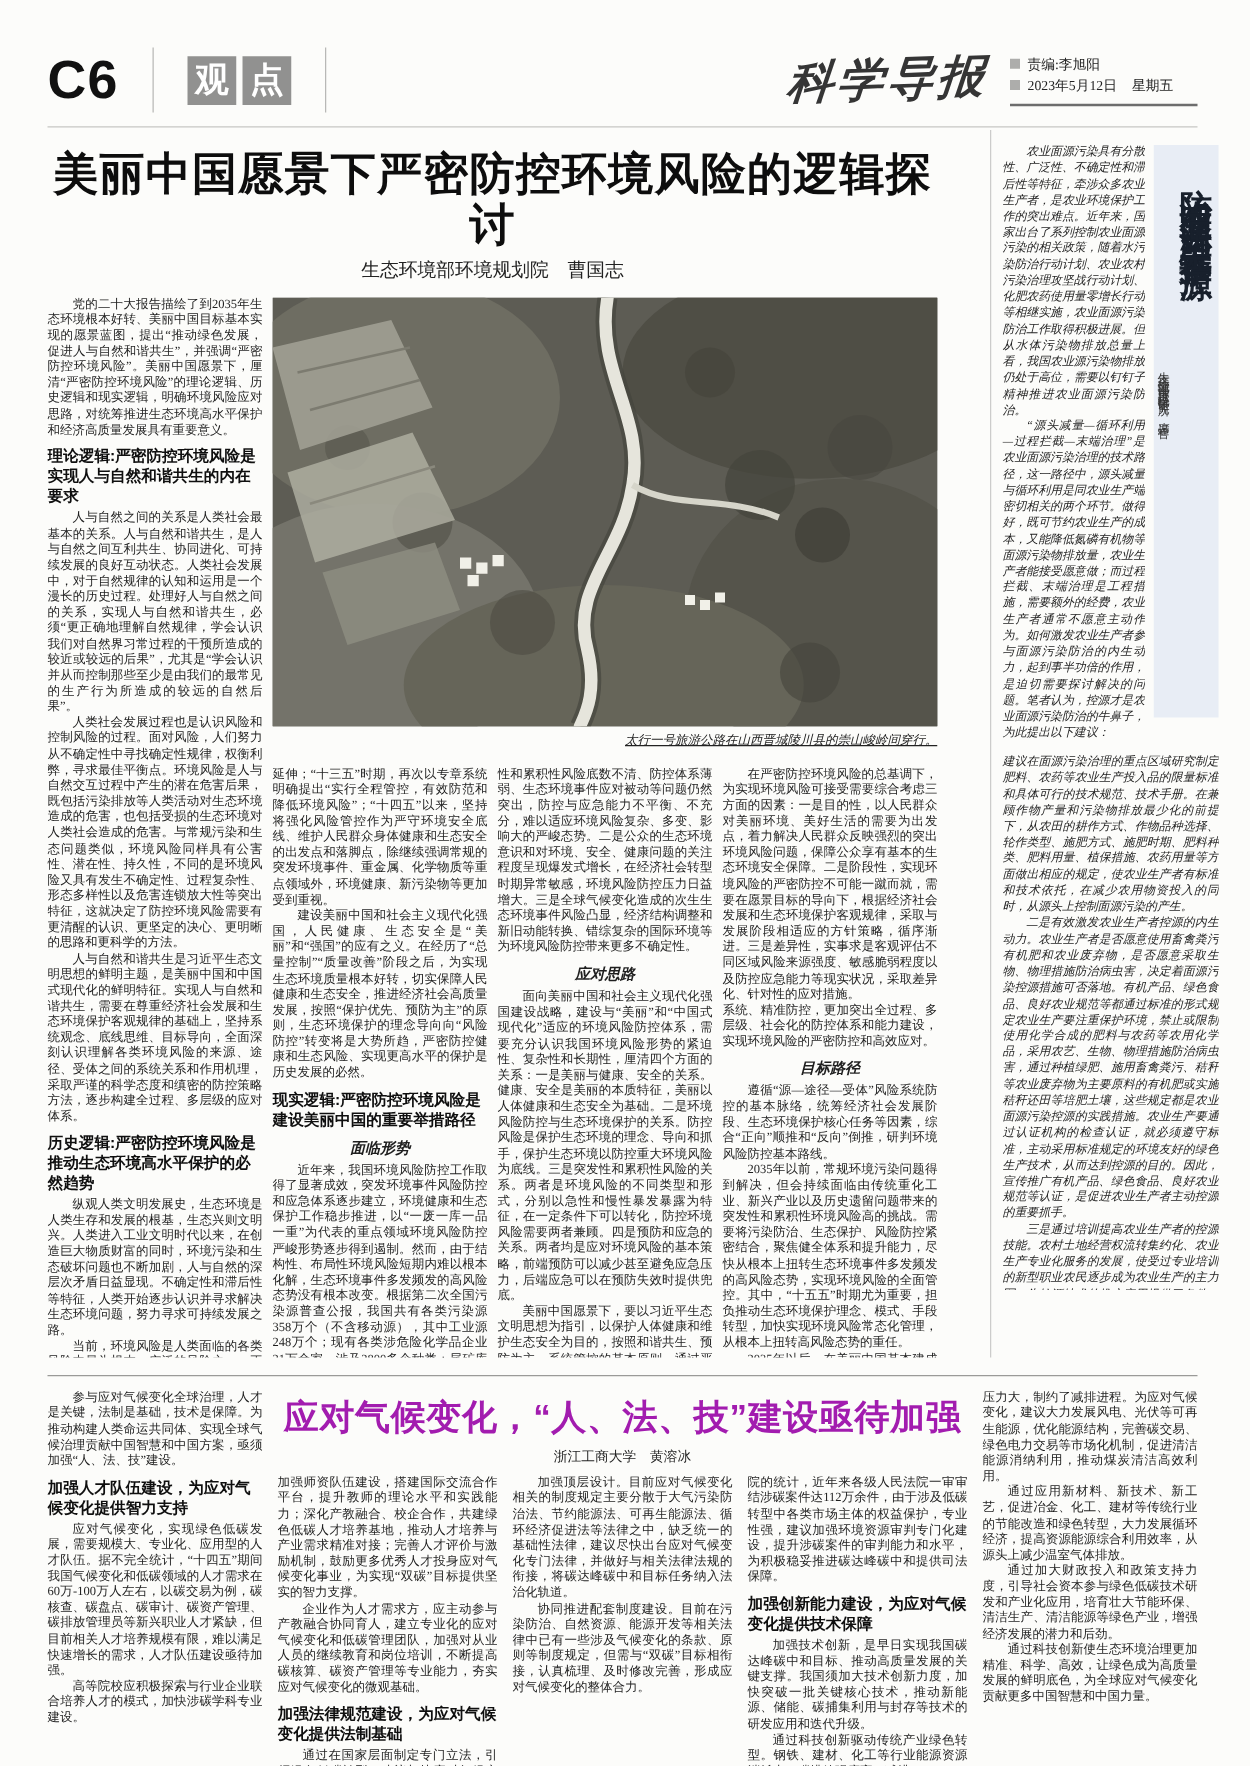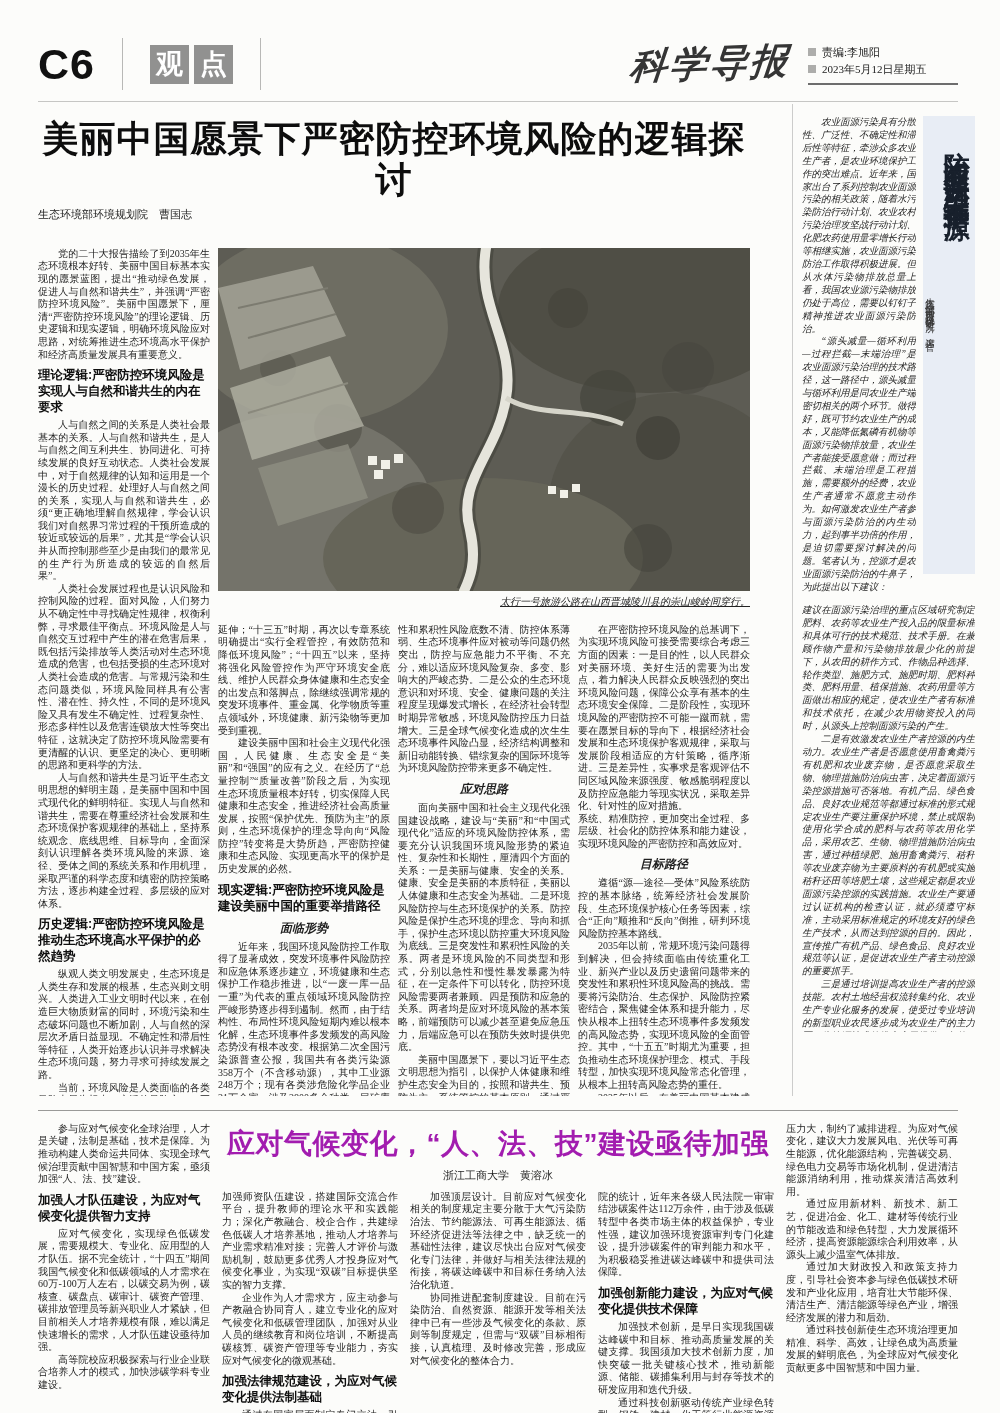--- a/index.html
+++ b/index.html
@@ -13,29 +13,29 @@
   .pageno{font-family:"Liberation Sans","DejaVu Sans",sans-serif;font-size:43px;font-weight:700;letter-spacing:1px;color:#111;}
   .vr{width:1px;height:52px;background:#b8b8b6;display:inline-block;margin:0 11px;}
   .secbox{display:inline-flex;gap:5px;}
   .secchar{width:39px;height:39px;background:#919190;color:#fff;display:inline-flex;align-items:center;justify-content:center;
            font-family:"Liberation Sans","DejaVu Sans",sans-serif;font-weight:700;font-size:27px;}
   .hd-right{display:flex;align-items:center;gap:18px;}
   .masthead{font-size:37px;font-weight:700;font-style:italic;letter-spacing:3px;color:#353535;
             transform:skewX(-7deg) rotate(-2deg);}
   .pubinfo{font-size:11px;color:#222;border-bottom:2px solid #6d6d6d;padding-bottom:5px;line-height:17px;min-width:150px;}
   .sq{width:8px;height:8px;background:#adadab;display:inline-block;margin-right:6px;}
-  .wd{margin-left:0;}
+  .wd{margin-left:12px;}
   .hd-rule{border-top:1px solid #c6c6c4;margin-top:5px;}
 
   
   .top{display:flex;margin-top:2px;gap:32px;}
   .main-art{width:712px;flex:none;}
   .headline{font-family:"Liberation Sans","DejaVu Sans",sans-serif;font-size:36px;font-weight:900;
             text-align:center;letter-spacing:1px;margin:14px 0 6px;color:#0d0d0d;line-height:1.15;}
-  .byline{text-align:left;font-size:11px;margin-bottom:26px;color:#222;}
+  .byline{text-align:center;font-size:15px;margin-bottom:12px;color:#222;}
   .mgrid{display:grid;grid-template-columns:172px 172px 172px 172px;column-gap:8px;row-gap:8px;}
   .mcol{overflow:hidden;}
   .mcol1{grid-column:1;grid-row:1 / 3;height:848px;}
   .photo-wrap{grid-column:2 / 5;grid-row:1;height:368px;margin:0;overflow:hidden;}
   .photo-wrap svg{display:block;width:532px;height:343px;background:#5d5c54;}
   .cap{font-size:10px;font-style:italic;text-align:right;margin-top:4px;text-decoration:underline;color:#222;}
   .mcol2,.mcol3,.mcol4{grid-row:2;height:472px;}
 
   
   .bp{font-size:10px;line-height:12.6px;text-align:justify;text-indent:2em;margin:0;color:#1e1e1e;}

